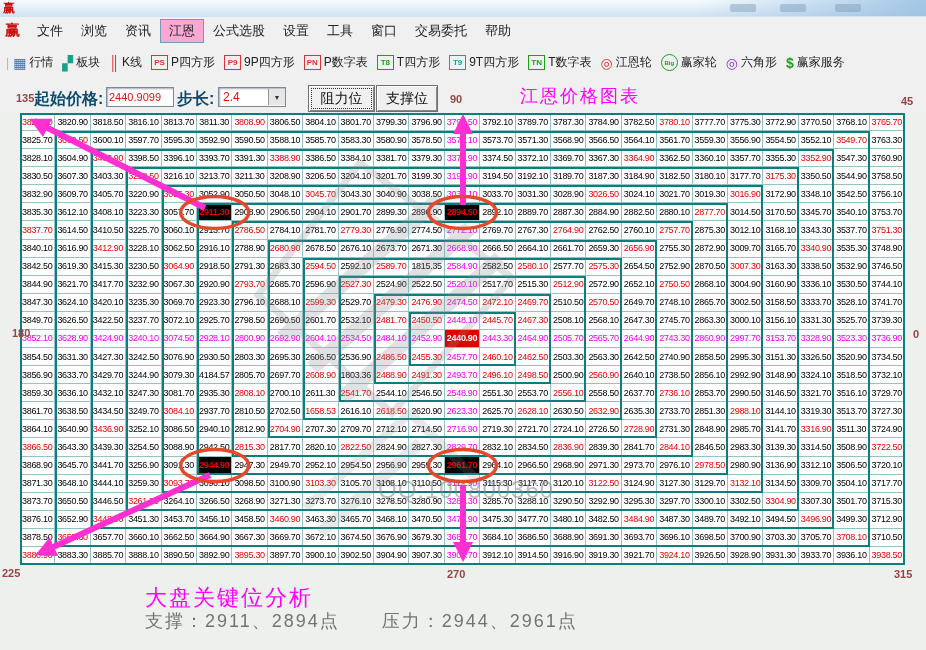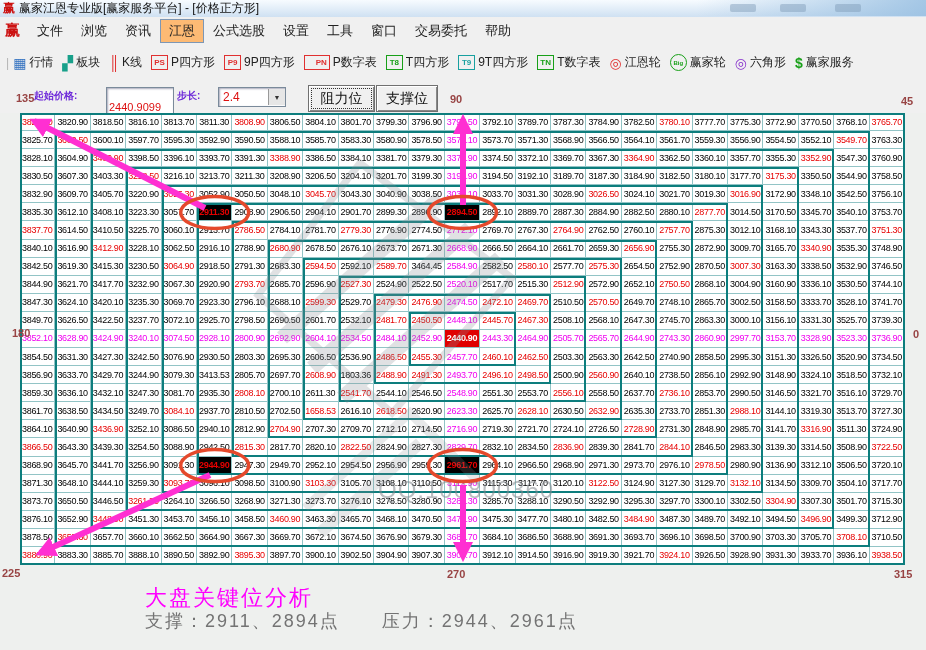--- a/index.html
+++ b/index.html
@@ -11,36 +11,36 @@
     display:flex;align-items:center;font-size:12px;color:#111;}
   .titlebar .appicon{color:#cc1111;font-weight:bold;font-size:12px;margin:0 4px 0 3px;}
   .tb-fade{position:absolute;right:0;top:0;width:230px;height:16px;
     background:linear-gradient(90deg,rgba(170,200,230,0),rgba(150,190,225,.85));}
   .tb-fade i{position:absolute;top:4px;width:26px;height:8px;background:#7d99b6;opacity:.45;border-radius:2px;}
   
   .menubar{position:absolute;left:0;top:17px;width:926px;height:27px;background:#f0f0f0;
     border-bottom:1px solid #dcdcdc;display:flex;align-items:center;font-size:13px;color:#222;}
   .menubar .logo{color:#cc1111;font-weight:bold;font-size:15px;margin:0 8px 0 5px;}
   .menu-item{padding:9px 9px;cursor:default;}
-  .menu-item.active{border:1px solid #7d97b5;background:#fdba74;padding:2px 8px;}
+  .menu-item.active{border:1px solid #7d97b5;background:#f9a8d4;padding:2px 8px;}
   
   .toolbar{position:absolute;left:0;top:44px;width:926px;height:37px;background:#f0f0f0;
     border-bottom:1px solid #c9c9c9;display:flex;align-items:center;font-size:12px;color:#222;}
   .tb-sep{color:#b5b5b5;margin:0 4px 0 6px;}
   .tb-item{display:flex;align-items:center;margin-right:9px;cursor:default;}
   .tb-icon{display:inline-flex;align-items:center;justify-content:center;margin-right:3px;}
   .tb-icon.glyph{font-size:14px;line-height:14px;}
   .tb-icon.box{width:15px;height:13px;border:1px solid;font-size:8px;font-weight:bold;}
   .tb-icon.roundbox{width:15px;height:15px;border:1px solid;border-radius:50%;font-size:6px;font-weight:bold;}
   
   .controls{position:absolute;left:0;top:81px;width:926px;height:32px;background:#f0f0f0;}
   .anglelabel{position:absolute;font-size:11px;font-weight:bold;color:#984444;}
-  .ctl-label{position:absolute;top:8px;font-size:10px;font-weight:bold;color:#6d28d9;}
+  .ctl-label{position:absolute;top:8px;font-size:16px;font-weight:bold;color:#0c4a6e;}
   .ctl-input{position:absolute;top:6px;height:18px;background:#fff;border:1px solid #7a8a9a;
-    box-shadow:inset 1px 1px 2px #aab;color:#dd1111;font-size:11px;padding:10px 2px;
+    box-shadow:inset 1px 1px 2px #aab;color:#dd1111;font-size:11px;padding:0 2px;
     font-family:"Liberation Sans",sans-serif;}
   .combo{position:absolute;top:6px;height:18px;background:#fff;border:1px solid #7a8a9a;
     box-shadow:inset 1px 1px 2px #aab;display:flex;align-items:center;}
   .combo .val{color:#dd1111;font-size:12px;padding:0 4px;flex:1;}
   .combo .drop{width:16px;height:16px;background:#e6e6e6;border-left:1px solid #999;
     display:flex;align-items:center;justify-content:center;font-size:7px;color:#333;}
   .btn{position:absolute;top:4px;height:25px;background:#f0f0f0;border:1px solid #707070;
     box-shadow:inset 1px 1px 0 #fff,inset -1px -1px 0 #888;font-size:14px;color:#111;
     display:flex;align-items:center;justify-content:center;font-family:"Liberation Sans",sans-serif;}
   .btn.focused{outline:1px dotted #333;outline-offset:-4px;}
@@ -59,21 +59,20 @@
   #wm,#overlay{position:absolute;left:20px;top:113px;width:885px;height:452px;pointer-events:none;}
   .footer1{position:absolute;left:145px;top:583px;font-size:22px;color:#ff00ff;letter-spacing:2px;}
   .footer2{position:absolute;left:145px;top:609px;font-size:18px;color:#737373;letter-spacing:2px;}
   .footer2 span{margin-right:42px;}
 </style>
 </head>
 <body>
 
 <div class="titlebar">
   <span class="appicon">赢</span>
-  <span>赢家江恩专业版[赢家服务平台] - [价格正方形]</span>
   <div class="tb-fade">
     <i style="right:170px"></i>
     <i style="right:120px"></i>
     <i style="right:65px"></i>
   </div>
 </div>
 
 <div class="menubar">
   <span class="logo">赢</span>
   <span class="menu-item">文件</span>
@@ -104,21 +103,21 @@
     </span>
     <span class="tb-item">
       <span class="tb-icon box" style="color: rgb(224, 48, 48); border-color: rgb(224, 48, 48);">PS</span>
       <span>P四方形</span>
     </span>
     <span class="tb-item">
       <span class="tb-icon box" style="color: rgb(224, 48, 48); border-color: rgb(224, 48, 48);">P9</span>
       <span>9P四方形</span>
     </span>
     <span class="tb-item">
-      <span class="tb-icon box" style="color: rgb(224, 48, 48); border-color: rgb(224, 48, 48); padding-left: 9px;">PN</span>
+      <span class="tb-icon box" style="color: rgb(224, 48, 48); border-color: rgb(224, 48, 48);">PN</span>
       <span>P数字表</span>
     </span>
     <span class="tb-item">
       <span class="tb-icon box" style="color: rgb(24, 160, 24); border-color: rgb(24, 160, 24);">T8</span>
       <span>T四方形</span>
     </span>
     <span class="tb-item">
       <span class="tb-icon box" style="color: rgb(24, 160, 160); border-color: rgb(24, 160, 160);">T9</span>
       <span>9T四方形</span>
     </span>
@@ -149,20 +148,21 @@
   <span class="ctl-label" style="left:34px">起始价格:</span>
   <input class="ctl-input" style="left: 106px; width: 62px;" value="2440.9099">
   <span class="ctl-label" style="left:177px">步长:</span>
   <div class="combo" style="left:218px;width:66px">
     <span class="val">2.4</span>
     <span class="drop">▼</span>
   </div>
   <div class="btn focused" style="left:308px;width:65px">阻力位</div>
   <div class="btn" style="left:376px;width:60px">支撑位</div>
   <span class="anglelabel" style="left:450px;top:12px">90</span>
+  <span class="chart-title" style="left:520px">江恩价格图表</span>
   <span class="anglelabel" style="left:901px;top:14px">45</span>
 </div>
 
 <div id="grid">
     <div class="cell cr">3823.30</div>
     <div class="cell">3820.90</div>
     <div class="cell">3818.50</div>
     <div class="cell">3816.10</div>
     <div class="cell">3813.70</div>
     <div class="cell">3811.30</div>
@@ -364,21 +364,21 @@
     <div class="cell">3619.30</div>
     <div class="cell">3415.30</div>
     <div class="cell">3230.50</div>
     <div class="cell cr">3064.90</div>
     <div class="cell">2918.50</div>
     <div class="cell">2791.30</div>
     <div class="cell">2683.30</div>
     <div class="cell cr">2594.50</div>
     <div class="cell">2592.10</div>
     <div class="cell cr">2589.70</div>
-    <div class="cell">3464.45</div>
+    <div class="cell">1815.35</div>
     <div class="cell cm">2584.90</div>
     <div class="cell">2582.50</div>
     <div class="cell cr">2580.10</div>
     <div class="cell">2577.70</div>
     <div class="cell cr">2575.30</div>
     <div class="cell">2654.50</div>
     <div class="cell">2752.90</div>
     <div class="cell">2870.50</div>
     <div class="cell cr">3007.30</div>
     <div class="cell">3163.30</div>
@@ -508,21 +508,21 @@
     <div class="cell">2995.30</div>
     <div class="cell">3151.30</div>
     <div class="cell">3326.50</div>
     <div class="cell">3520.90</div>
     <div class="cell">3734.50</div>
     <div class="cell">3856.90</div>
     <div class="cell">3633.70</div>
     <div class="cell">3429.70</div>
     <div class="cell">3244.90</div>
     <div class="cell">3079.30</div>
-    <div class="cell">3413.53</div>
+    <div class="cell">4184.57</div>
     <div class="cell">2805.70</div>
     <div class="cell">2697.70</div>
     <div class="cell cr">2608.90</div>
     <div class="cell">1803.36</div>
     <div class="cell cr">2488.90</div>
     <div class="cell cr">2491.30</div>
     <div class="cell cm">2493.70</div>
     <div class="cell cr">2496.10</div>
     <div class="cell cr">2498.50</div>
     <div class="cell">2500.90</div>

